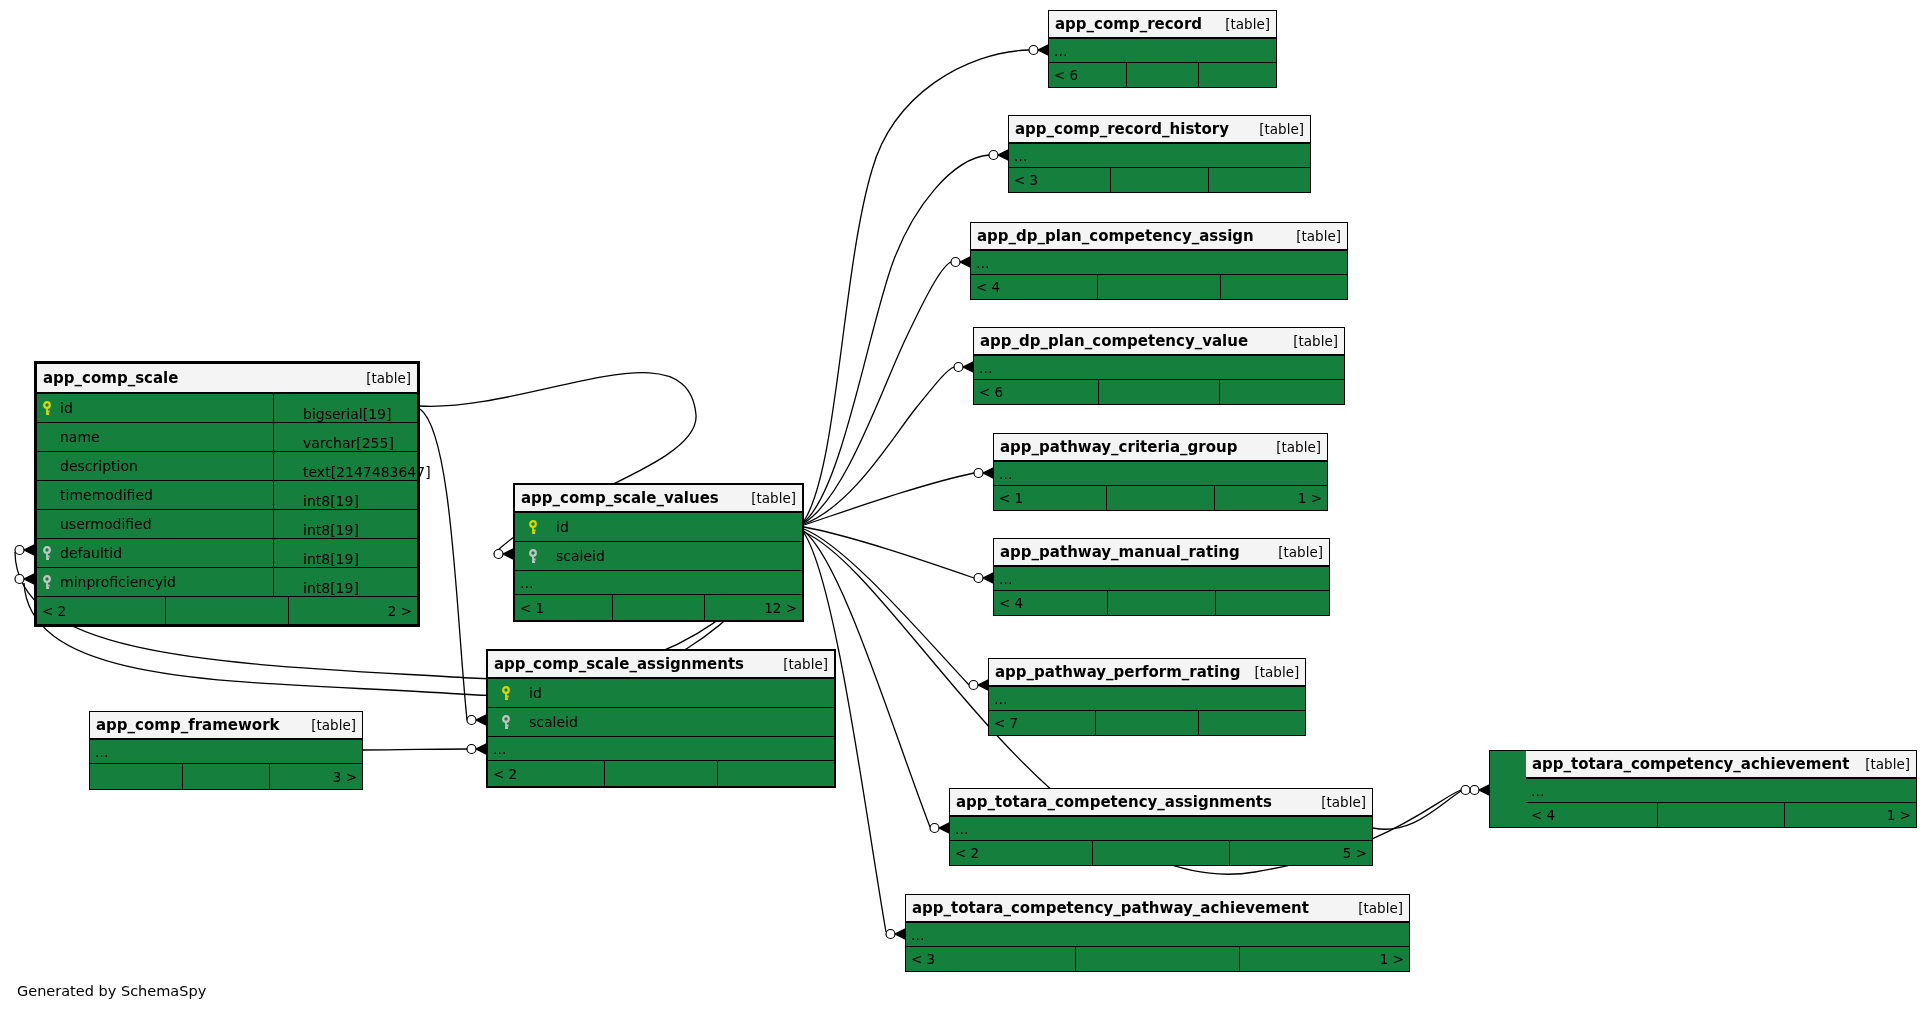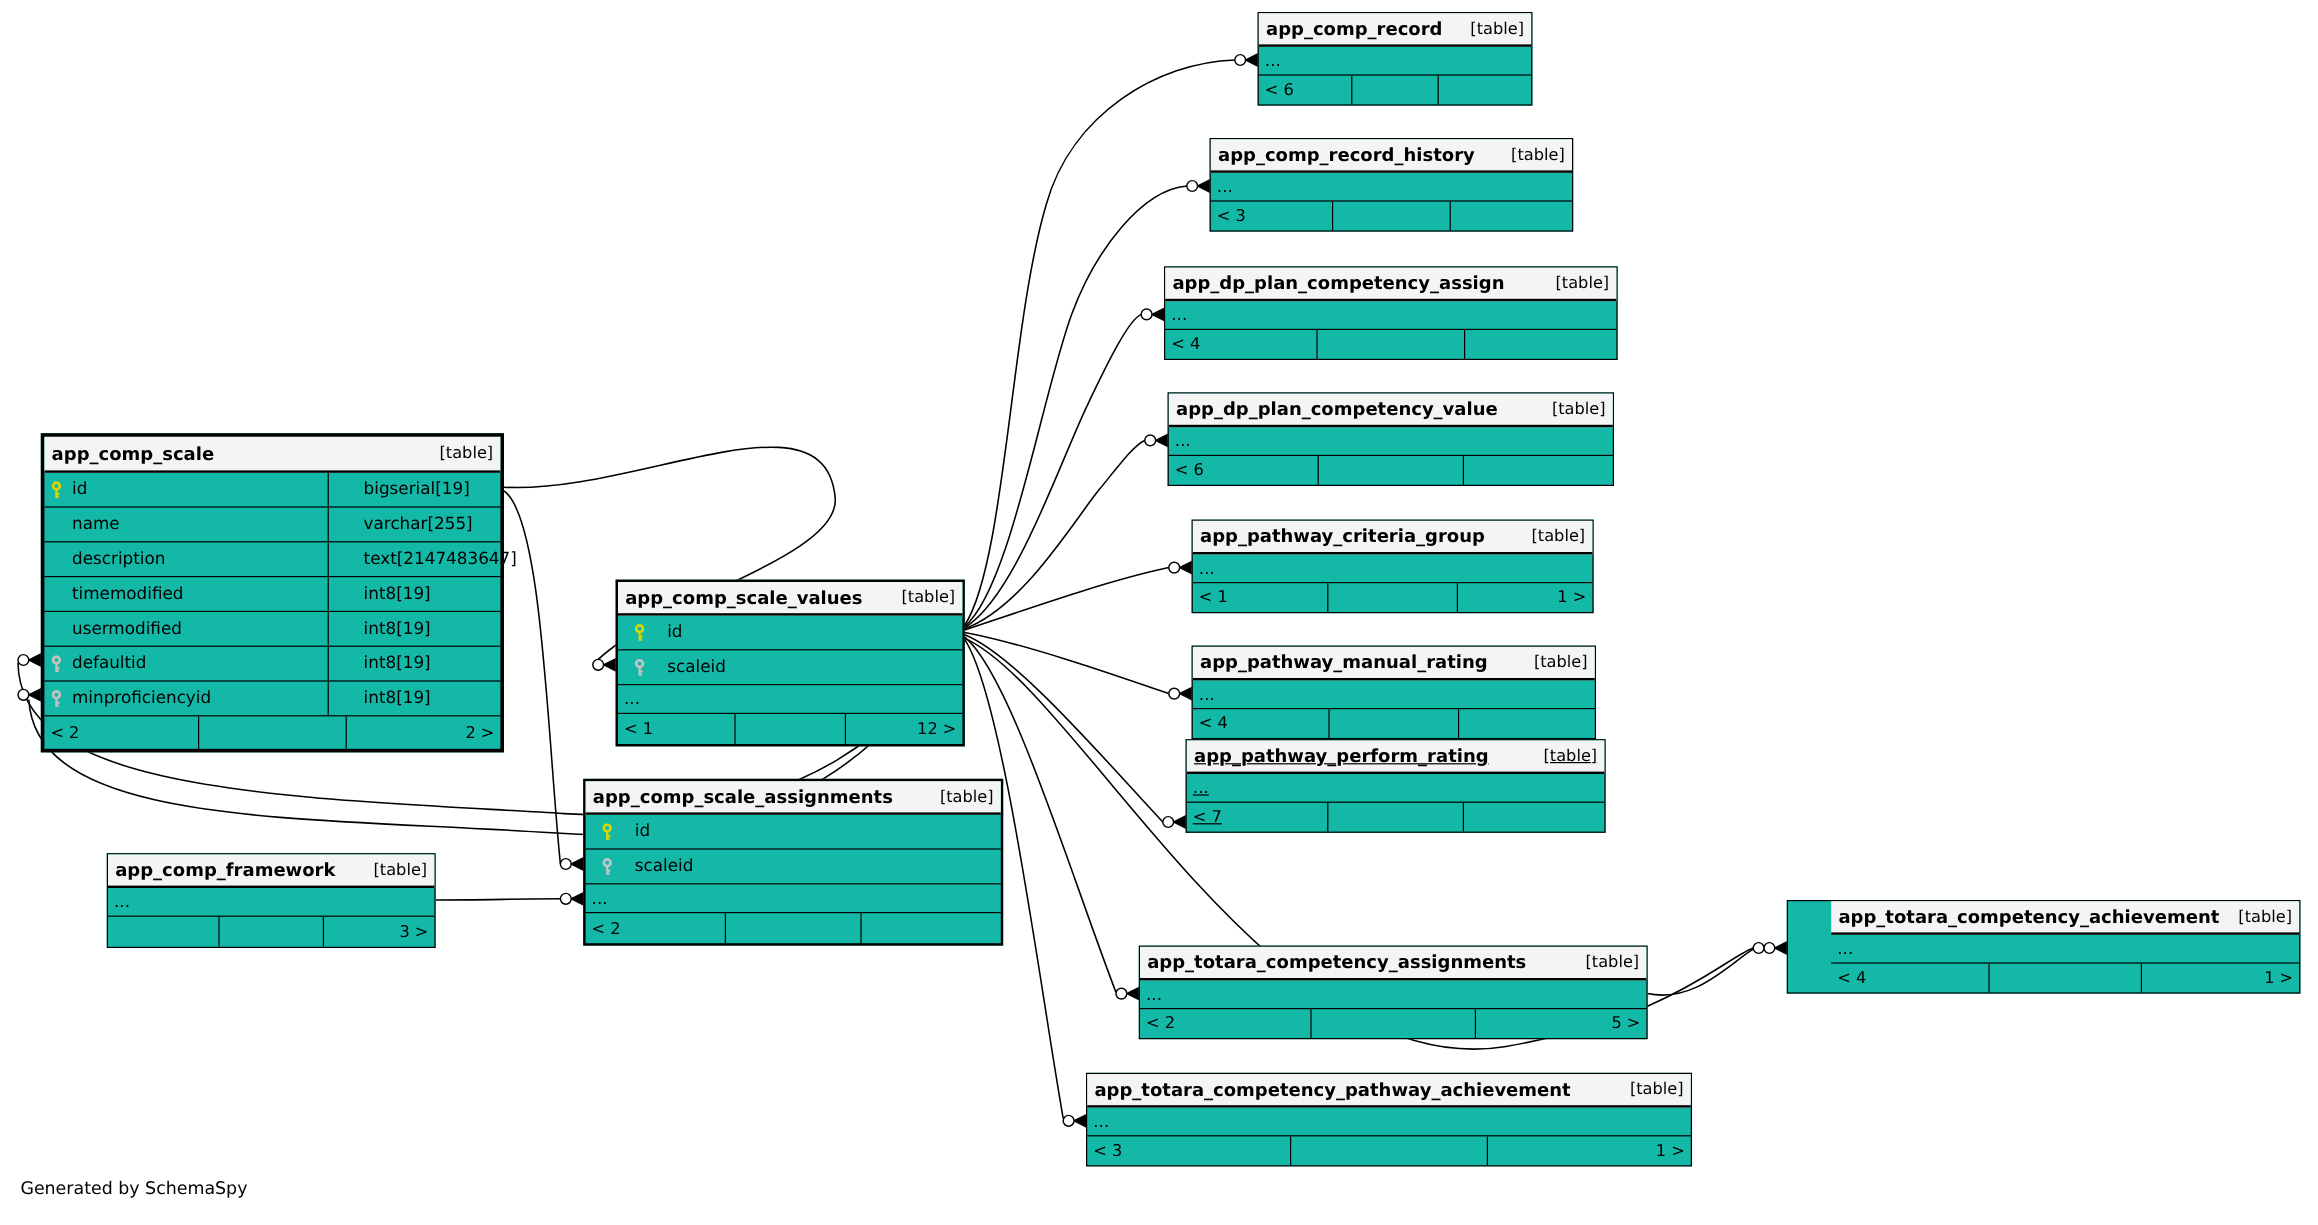--- a/index.html
+++ b/index.html
@@ -1,40 +1,40 @@
 <!DOCTYPE html>
 <html><head>
 <meta charset="utf-8">
 <style>
   html,body{margin:0;padding:0;background:#fff;}
   body{position:relative;width:1932px;height:1021px;overflow:hidden;
        font-family:"DejaVu Sans","Liberation Sans",sans-serif;color:#000;}
   *{box-sizing:border-box;}
   svg.edges{position:absolute;left:0;top:0;z-index:1;}
-  .tbl{position:absolute;background:#14b8a6;border:1px solid #000;z-index:2;}
+  .tbl{position:absolute;background:#15803d;border:1px solid #000;z-index:2;}
   .t0{left:34px;top:361px;width:386px;border-width:3px;}
   .t1{left:513px;top:483px;width:291px;border-width:2px;}
   .t2{left:486px;top:649px;width:350px;border-width:2px;}
   .t3{left:89px;top:711px;width:274px;}
   .t4{left:1048px;top:10px;width:229px;}
   .t5{left:1008px;top:115px;width:303px;}
   .t6{left:970px;top:222px;width:378px;}
   .t7{left:973px;top:327px;width:372px;}
   .t8{left:993px;top:433px;width:335px;}
   .t9{left:993px;top:538px;width:337px;}
-  .t10{left:988px;top:616px;width:350px;text-decoration:underline;}
+  .t10{left:988px;top:658px;width:318px;}
   .t11{left:1489px;top:750px;width:428px;padding-left:36px;}
   .t12{left:949px;top:788px;width:424px;}
   .t13{left:905px;top:894px;width:505px;}
   .hdr{display:flex;justify-content:space-between;align-items:center;height:28px;
        background:#f4f4f4;border-bottom:2px solid #000;padding:0 6px 0 6px;}
   .t0 .hdr{height:30px;}
   .tname{font-weight:bold;font-size:15px;letter-spacing:0;}
   .ttype{font-size:13.5px;padding-left:14px;white-space:nowrap;}
-  .row{display:flex;align-items:center;height:29px;border-bottom:1px solid #000;}
+  .row{display:flex;align-items:flex-end;height:29px;border-bottom:1px solid #000;}
   .ncell{display:flex;align-items:center;gap:8px;padding-left:4px;height:100%;flex:1;}
   .t0 .ncell{flex:0 0 237px;border-right:1px solid #000;}
   .t1 .ncell,.t2 .ncell{padding-left:12px;gap:18px;}
   .kicon{width:11px;display:inline-flex;justify-content:center;}
   .cname{font-size:14px;}
   .ctype{display:flex;align-items:center;padding-left:5px;font-size:14px;flex:1;margin-left:24px;}
   .erow{height:24px;border-bottom:1px solid #000;font-size:14px;
         display:flex;align-items:center;padding-left:5px;}
   .frow{display:flex;height:24px;font-size:13.5px;}
   .t0 .frow{height:27px;}

